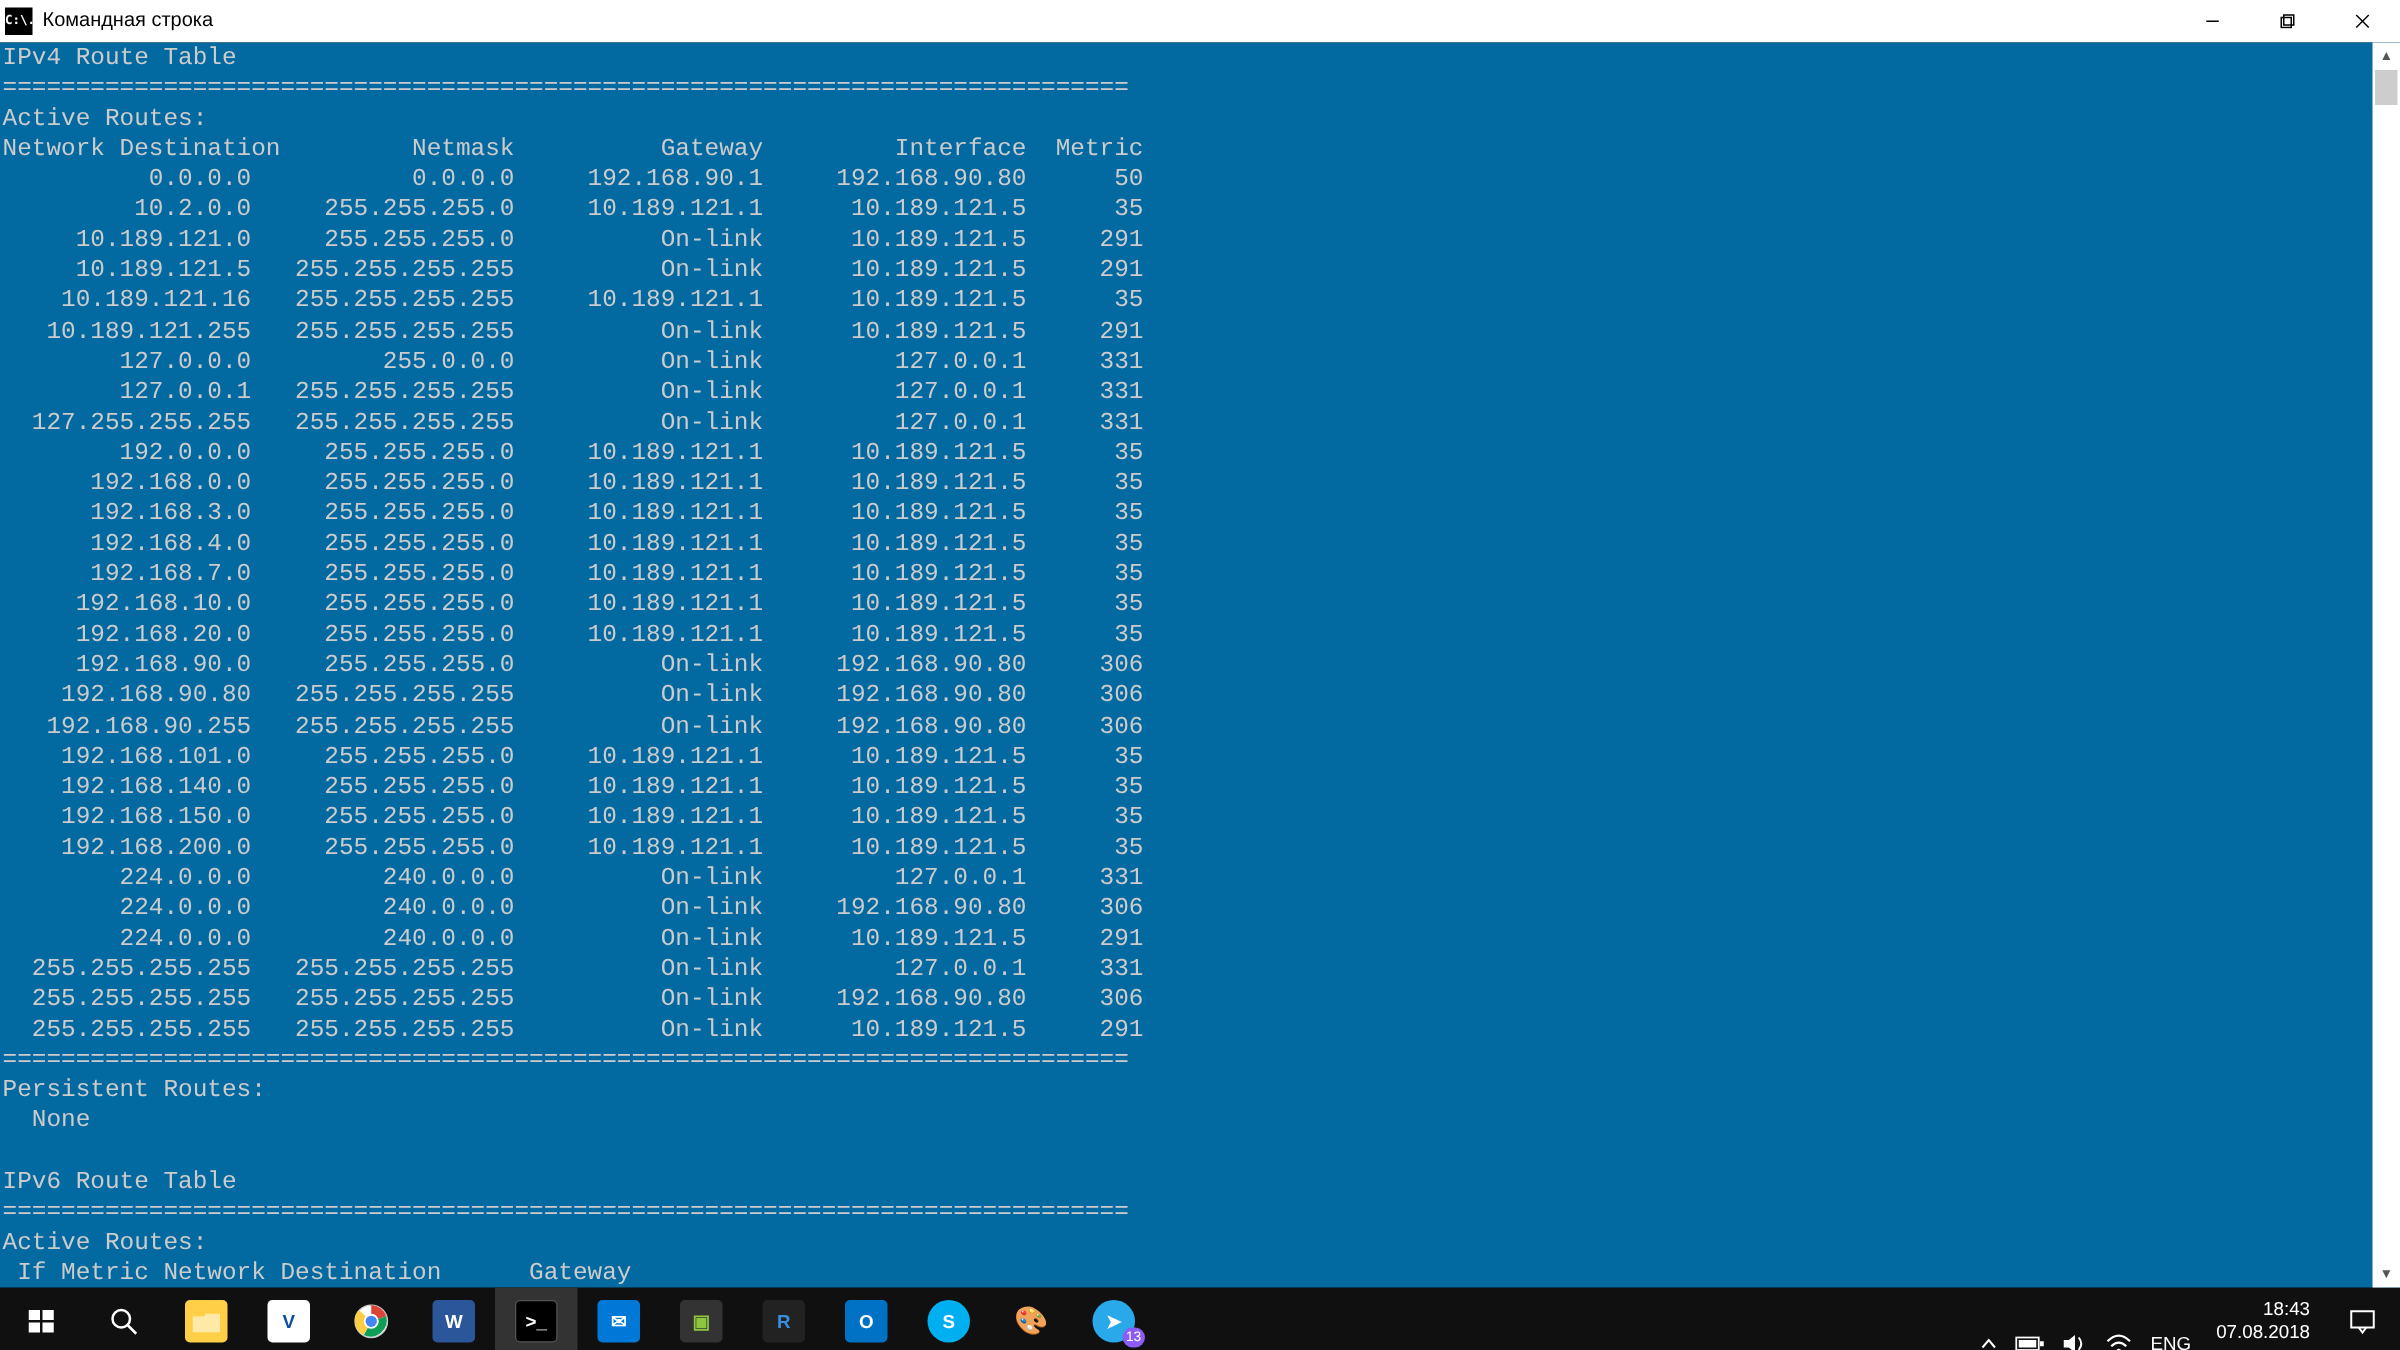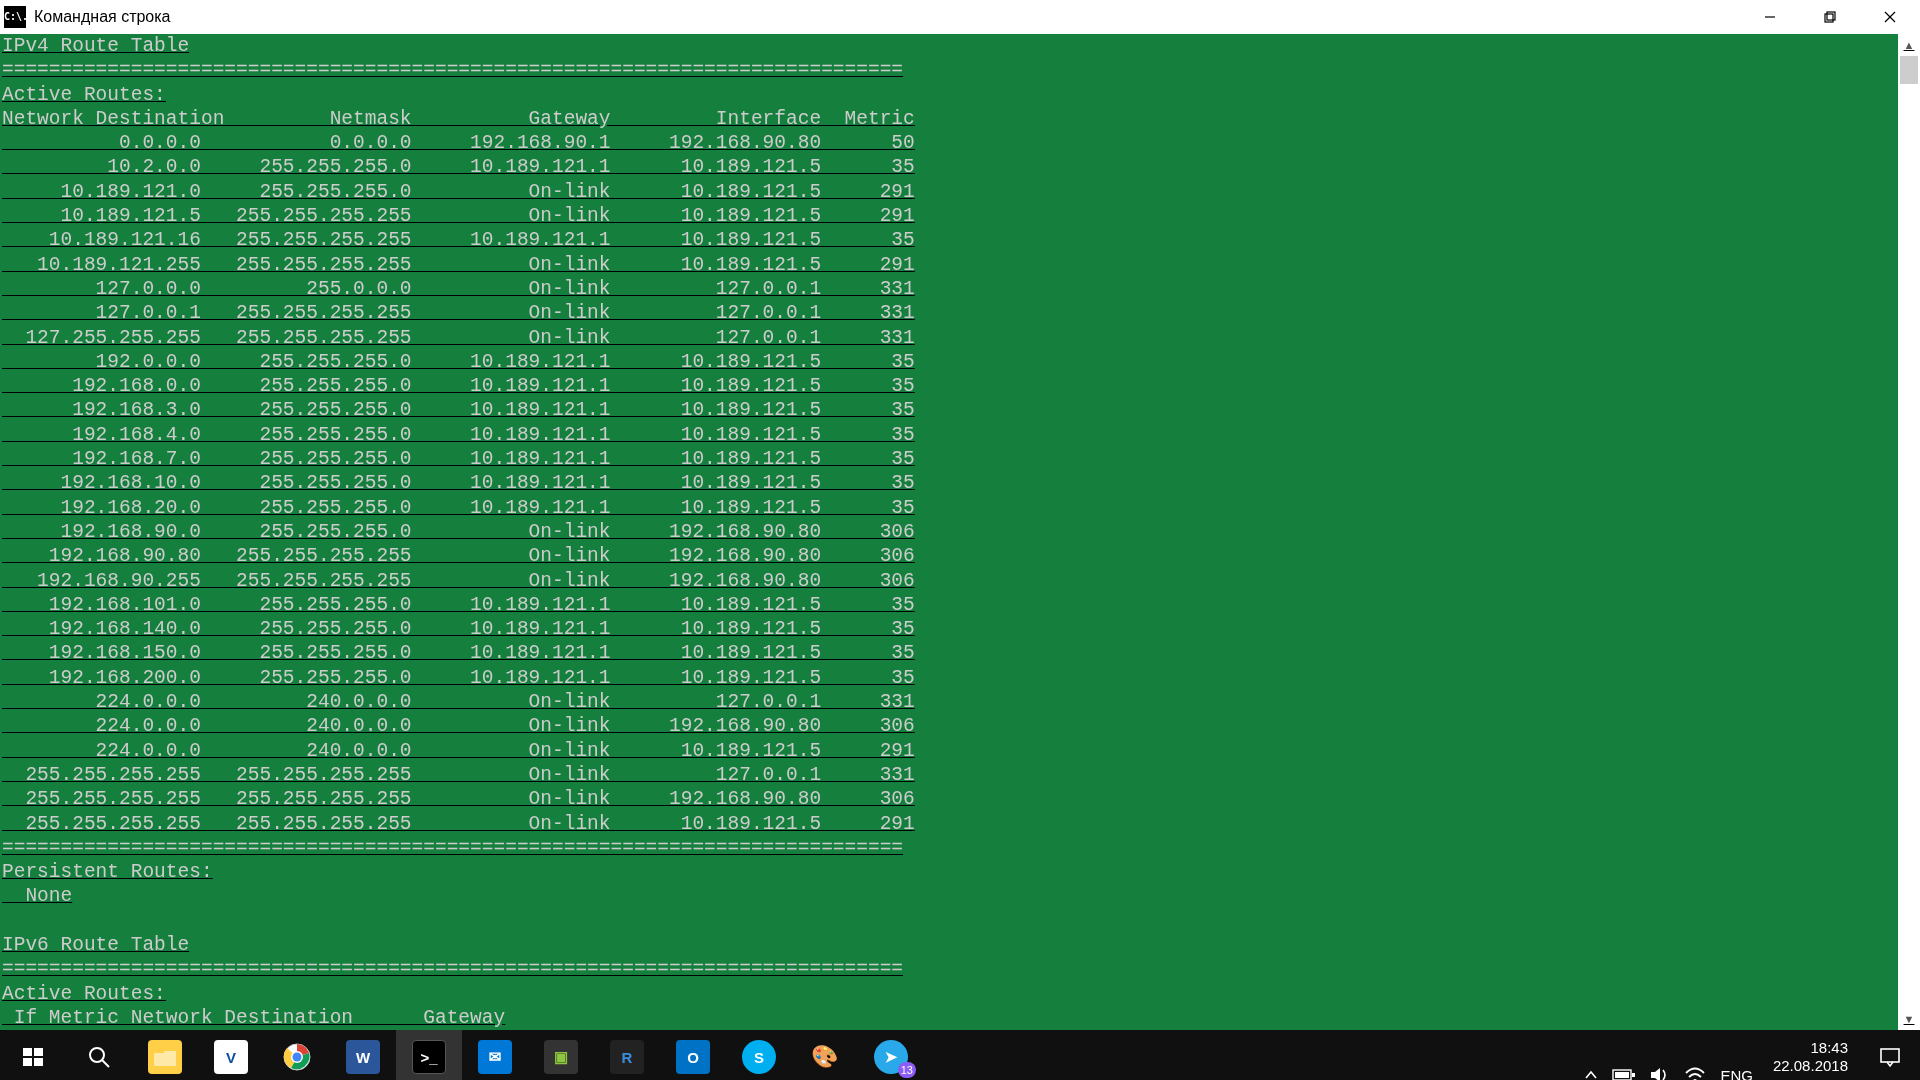--- a/index.html
+++ b/index.html
@@ -26,23 +26,22 @@
   .titlebar .title { flex: 0 0 auto; }
   .titlebar .spacer { flex: 1; }
   .titlebar .winbtn {
     width: 60px; height: 34px;
     display: flex; align-items: center; justify-content: center;
     font-size: 14px; color: #000;
   }
 
   
   .termwrap {
-    flex: 1; position: relative; background: #15803d;
+    flex: 1; position: relative; background: #0369a1;
     display: flex;
-    text-decoration: underline;
   }
   .terminal {
     flex: 1;
     font-family: Consolas, "Courier New", monospace;
     font-size: 19.5px;
     line-height: 24.3px;
     color: #ccc;
     white-space: pre;
     padding: 0 0 0 2px;
     overflow: hidden;
@@ -283,21 +282,21 @@
             <path d="M2 7 Q11 -2 20 7" fill="none" stroke="#fff" stroke-width="1.8"></path>
             <path d="M5 11 Q11 5 17 11" fill="none" stroke="#fff" stroke-width="1.8"></path>
             <circle cx="11" cy="15" r="2" fill="#fff"></circle>
           </svg>
       </span>
       <span>ENG</span>
     </div>
 
     <div class="clock">
       <span>18:43</span>
-      <span>22.08.2018</span>
+      <span>07.08.2018</span>
     </div>
 
     <div class="notif">
       <svg width="22" height="22">
         <rect x="2" y="3" width="18" height="13" fill="none" stroke="#fff" stroke-width="1.6"></rect>
         <polyline points="8,16 11,20 14,16" fill="none" stroke="#fff" stroke-width="1.6"></polyline>
       </svg>
     </div>
   </div>
 </div>

